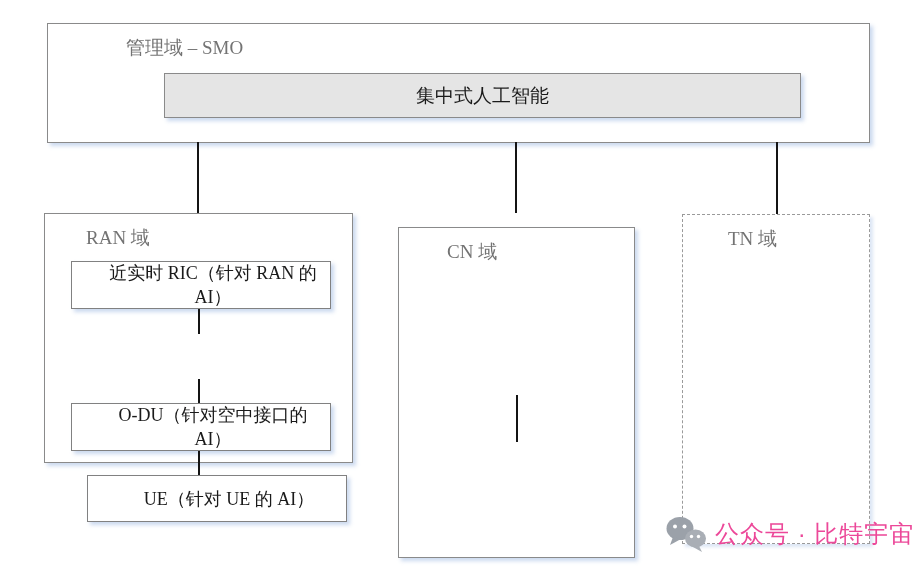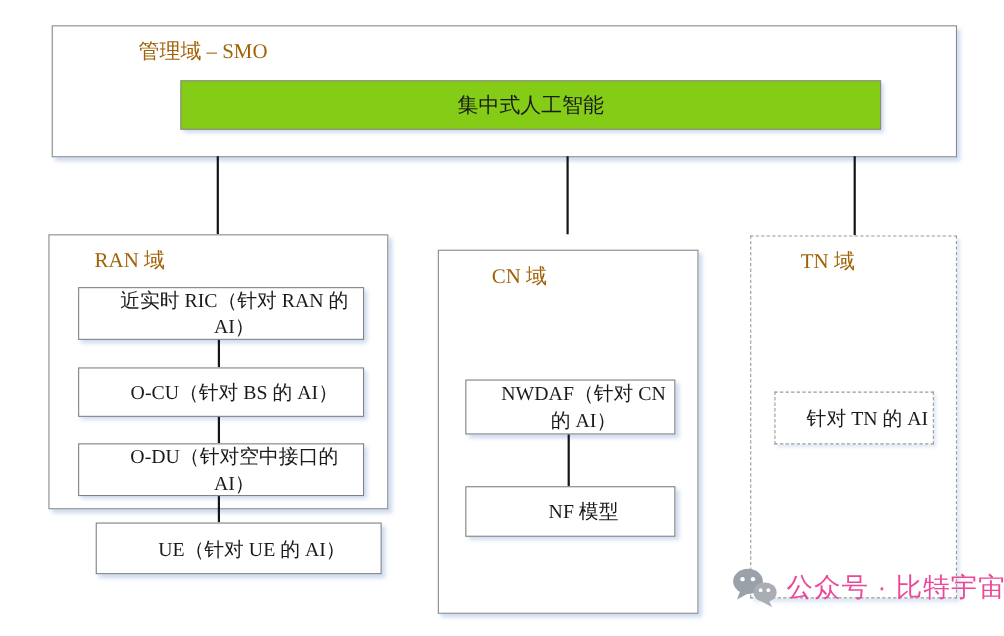--- a/index.html
+++ b/index.html
@@ -24,21 +24,21 @@
     box-sizing: border-box;
   }
   .box.dashed {
     border: 1px dashed #9a9a9a;
     box-shadow: 3px 3px 3px rgba(125, 160, 215, 0.25);
   }
   .domain-label {
     position: absolute;
     font-size: 19px;
     line-height: 24px;
-    color: #a16207;
+    color: #737373;
     white-space: nowrap;
   }
   .node {
     position: absolute;
     background: #ffffff;
     border: 1px solid #818181;
     box-shadow: 3px 3px 4px rgba(125, 160, 215, 0.40);
     box-sizing: border-box;
     display: flex;
     align-items: center;
@@ -57,21 +57,21 @@
     position: absolute;
     width: 2px;
     background: #141414;
   }
   .central-ai {
     position: absolute;
     left: 116px;
     top: 49px;
     width: 637px;
     height: 45px;
-    background: #84cc16;
+    background: #e5e5e5;
     border: 1px solid #8a8a8a;
     box-shadow: 3px 3px 4px rgba(125, 160, 215, 0.40);
     box-sizing: border-box;
     display: flex;
     align-items: center;
     justify-content: center;
     font-size: 19px;
   }
   .watermark {
     position: absolute;
@@ -105,44 +105,39 @@
   <div class="connector-v" style="left:515px; top:142px; height:71px;"></div>
   <div class="connector-v" style="left:776px; top:142px; height:72px;"></div>
 
   <div class="box" style="left:44px; top:213px; width:309px; height:250px;">
     <div class="domain-label" style="left:41px; top:12px;">RAN 域</div>
 
     <div class="node" style="left:26px; top:47px; width:260px; height:48px;">近实时 RIC（针对 RAN 的
 AI）</div>
     <div class="connector-v" style="left:153px; top:95px; height:25px;"></div>
 
-    <div class="node" style="left:26px; top:120px; width:260px; height:45px;">O-CU（针对 BS 的 AI）</div>
     <div class="connector-v" style="left:153px; top:165px; height:24px;"></div>
 
     <div class="node" style="left:26px; top:189px; width:260px; height:48px;">O-DU（针对空中接口的
 AI）</div>
     <div class="connector-v" style="left:153px; top:237px; height:24px;"></div>
 
     <div class="node" style="left:26px; top:261px; width:260px; height:47px;margin-left:16px;">UE（针对 UE 的 AI）</div>
   </div>
 
   <div class="box" style="left:398px; top:213px; width:237px; height:331px;margin-top:14px;">
     <div class="domain-label" style="left:48px; top:12px;">CN 域</div>
 
-    <div class="node" style="left:24px; top:117px; width:191px; height:50px;">NWDAF（针对 CN
-的 AI）</div>
     <div class="connector-v" style="left:117px; top:167px; height:47px;"></div>
 
-    <div class="node" style="left:24px; top:214px; width:191px; height:46px;">NF 模型</div>
   </div>
 
   <div class="box dashed" style="left:682px; top:214px; width:188px; height:330px;">
     <div class="domain-label" style="left:45px; top:12px;text-align:center;">TN 域</div>
 
-    <div class="node dashed" style="left:21px; top:141px; width:145px; height:48px;">针对 TN 的 AI</div>
   </div>
 
   <div class="watermark">
     <span>
       <svg width="44" height="38" viewBox="0 0 44 38">
         <ellipse cx="16" cy="13.5" rx="13.5" ry="11.5" fill="#9ba1a9"></ellipse>
         <polygon points="9,22 6,30 17,24" fill="#9ba1a9"></polygon>
         <circle cx="11" cy="11.5" r="2" fill="#ffffff"></circle>
         <circle cx="20.5" cy="11.5" r="2" fill="#ffffff"></circle>
         <ellipse cx="31.5" cy="23.5" rx="10.5" ry="9" fill="#a9aeb5"></ellipse>

